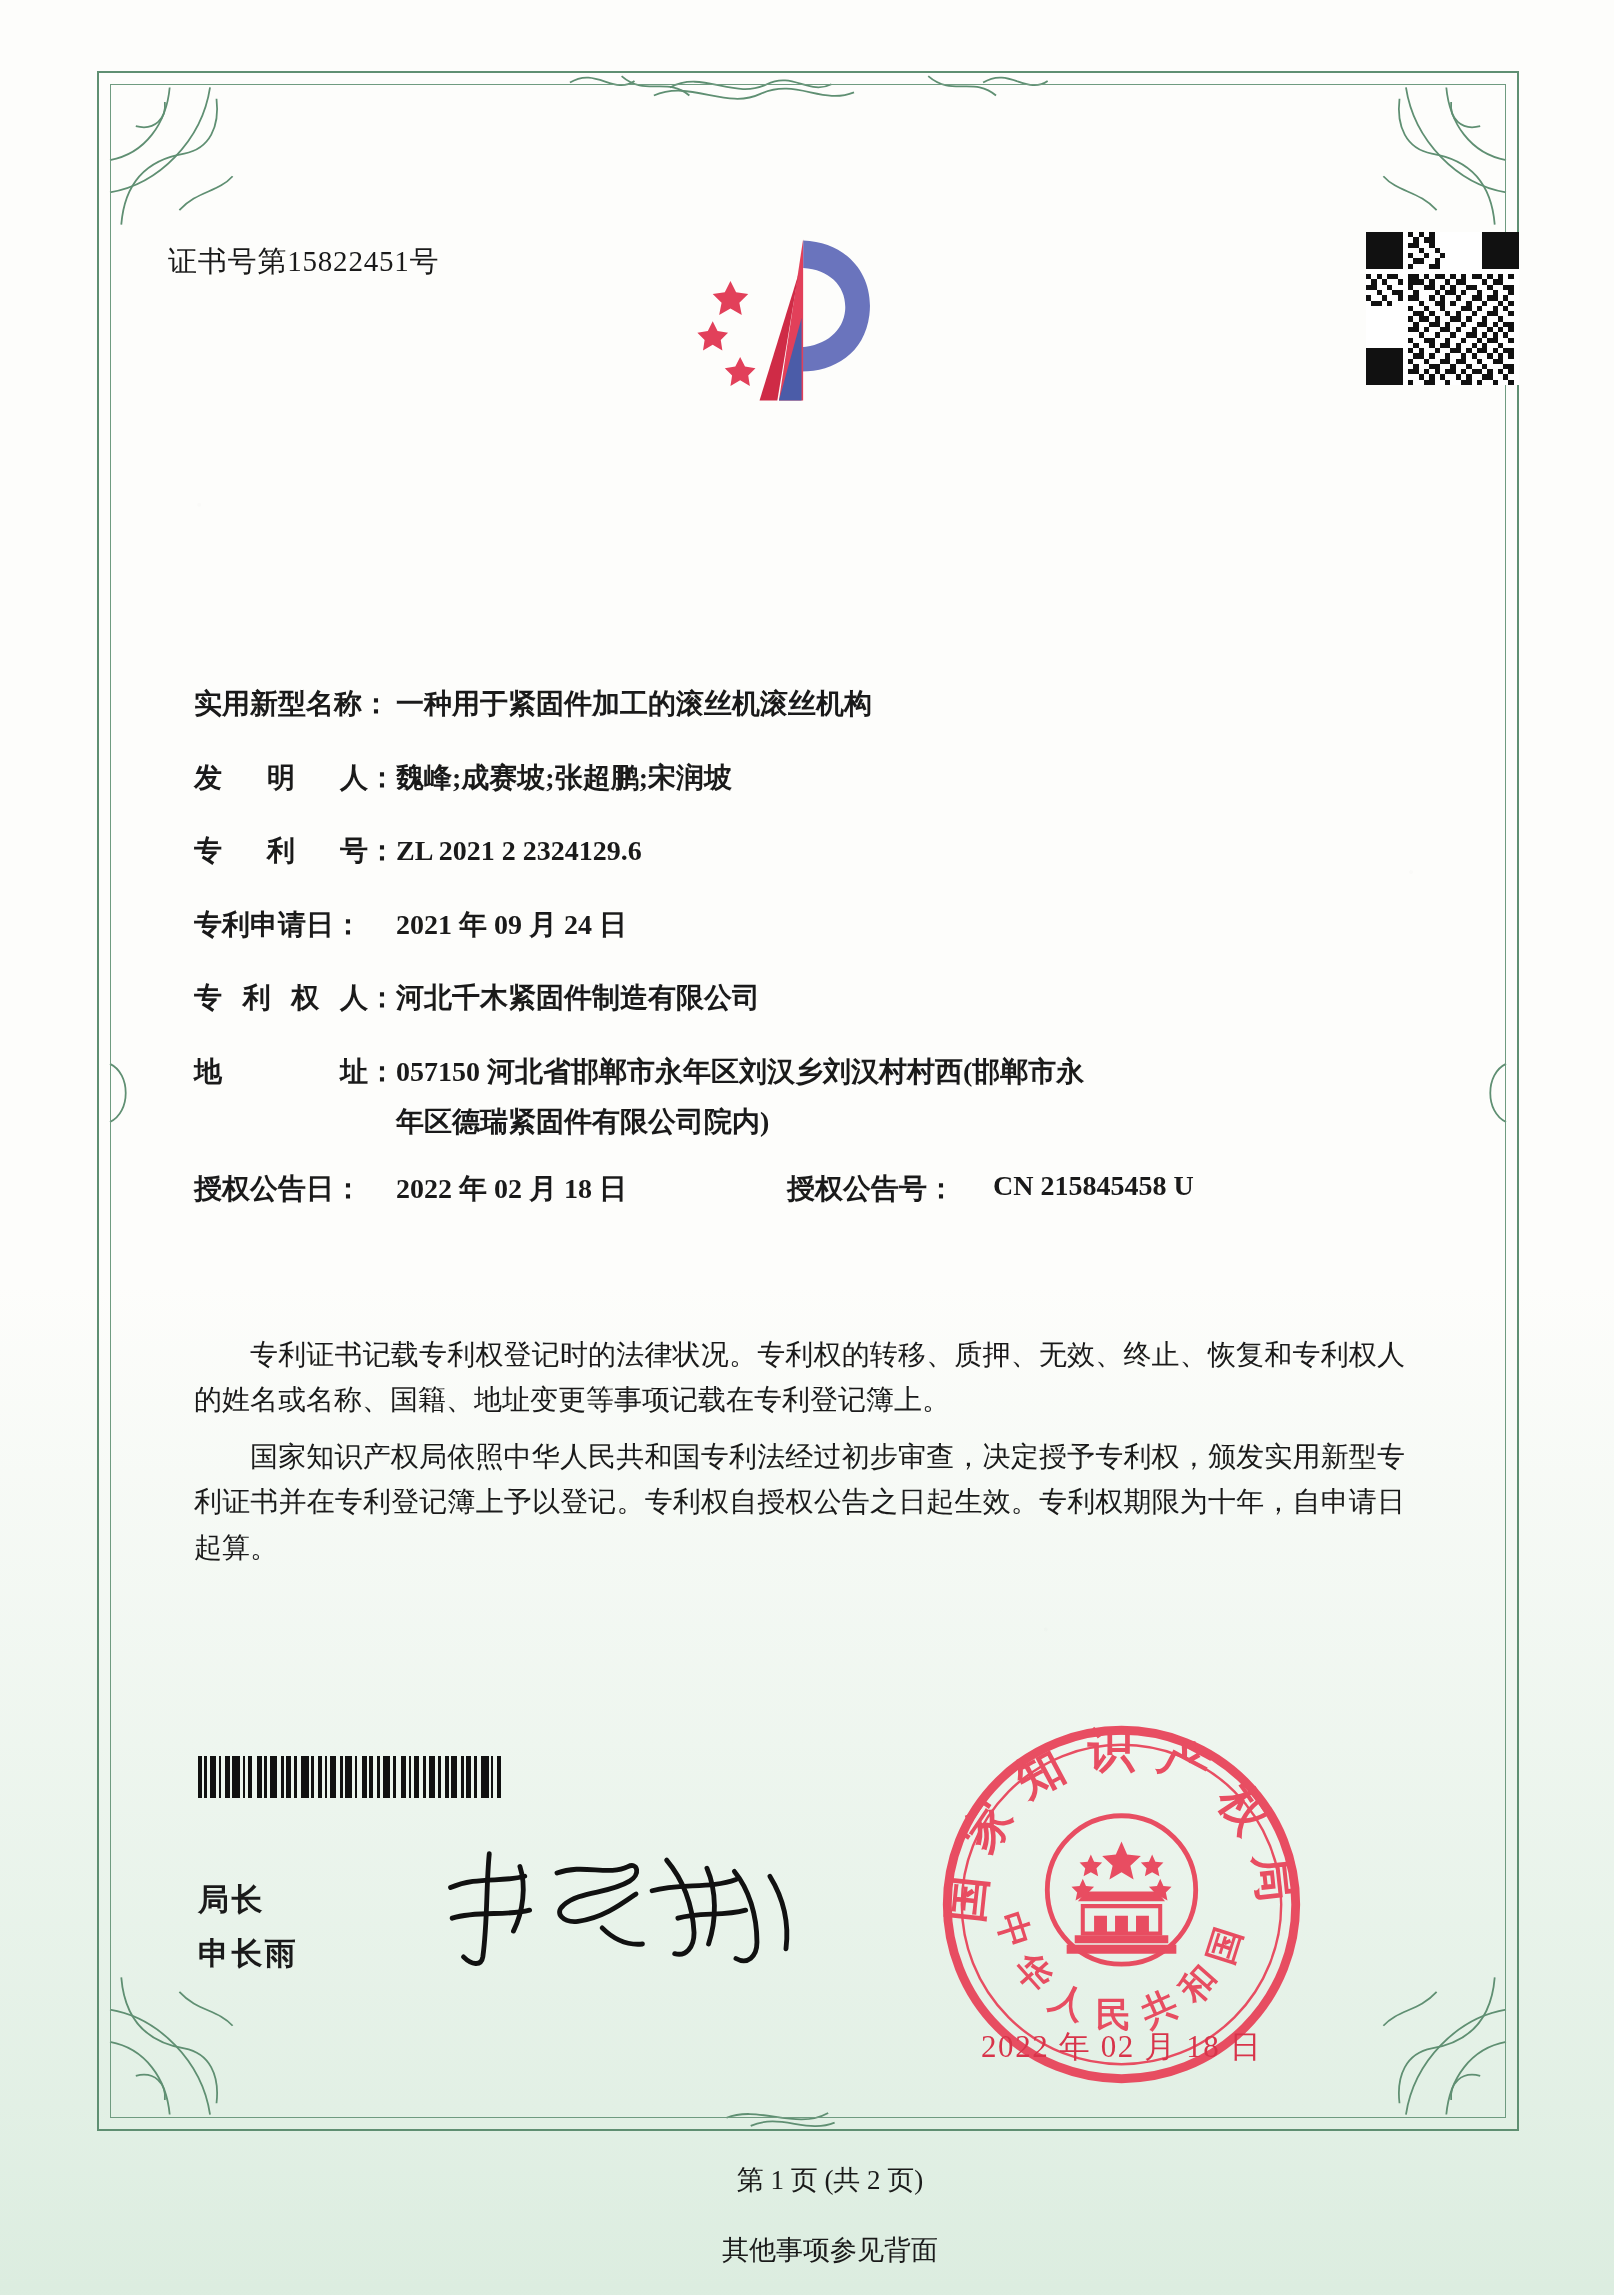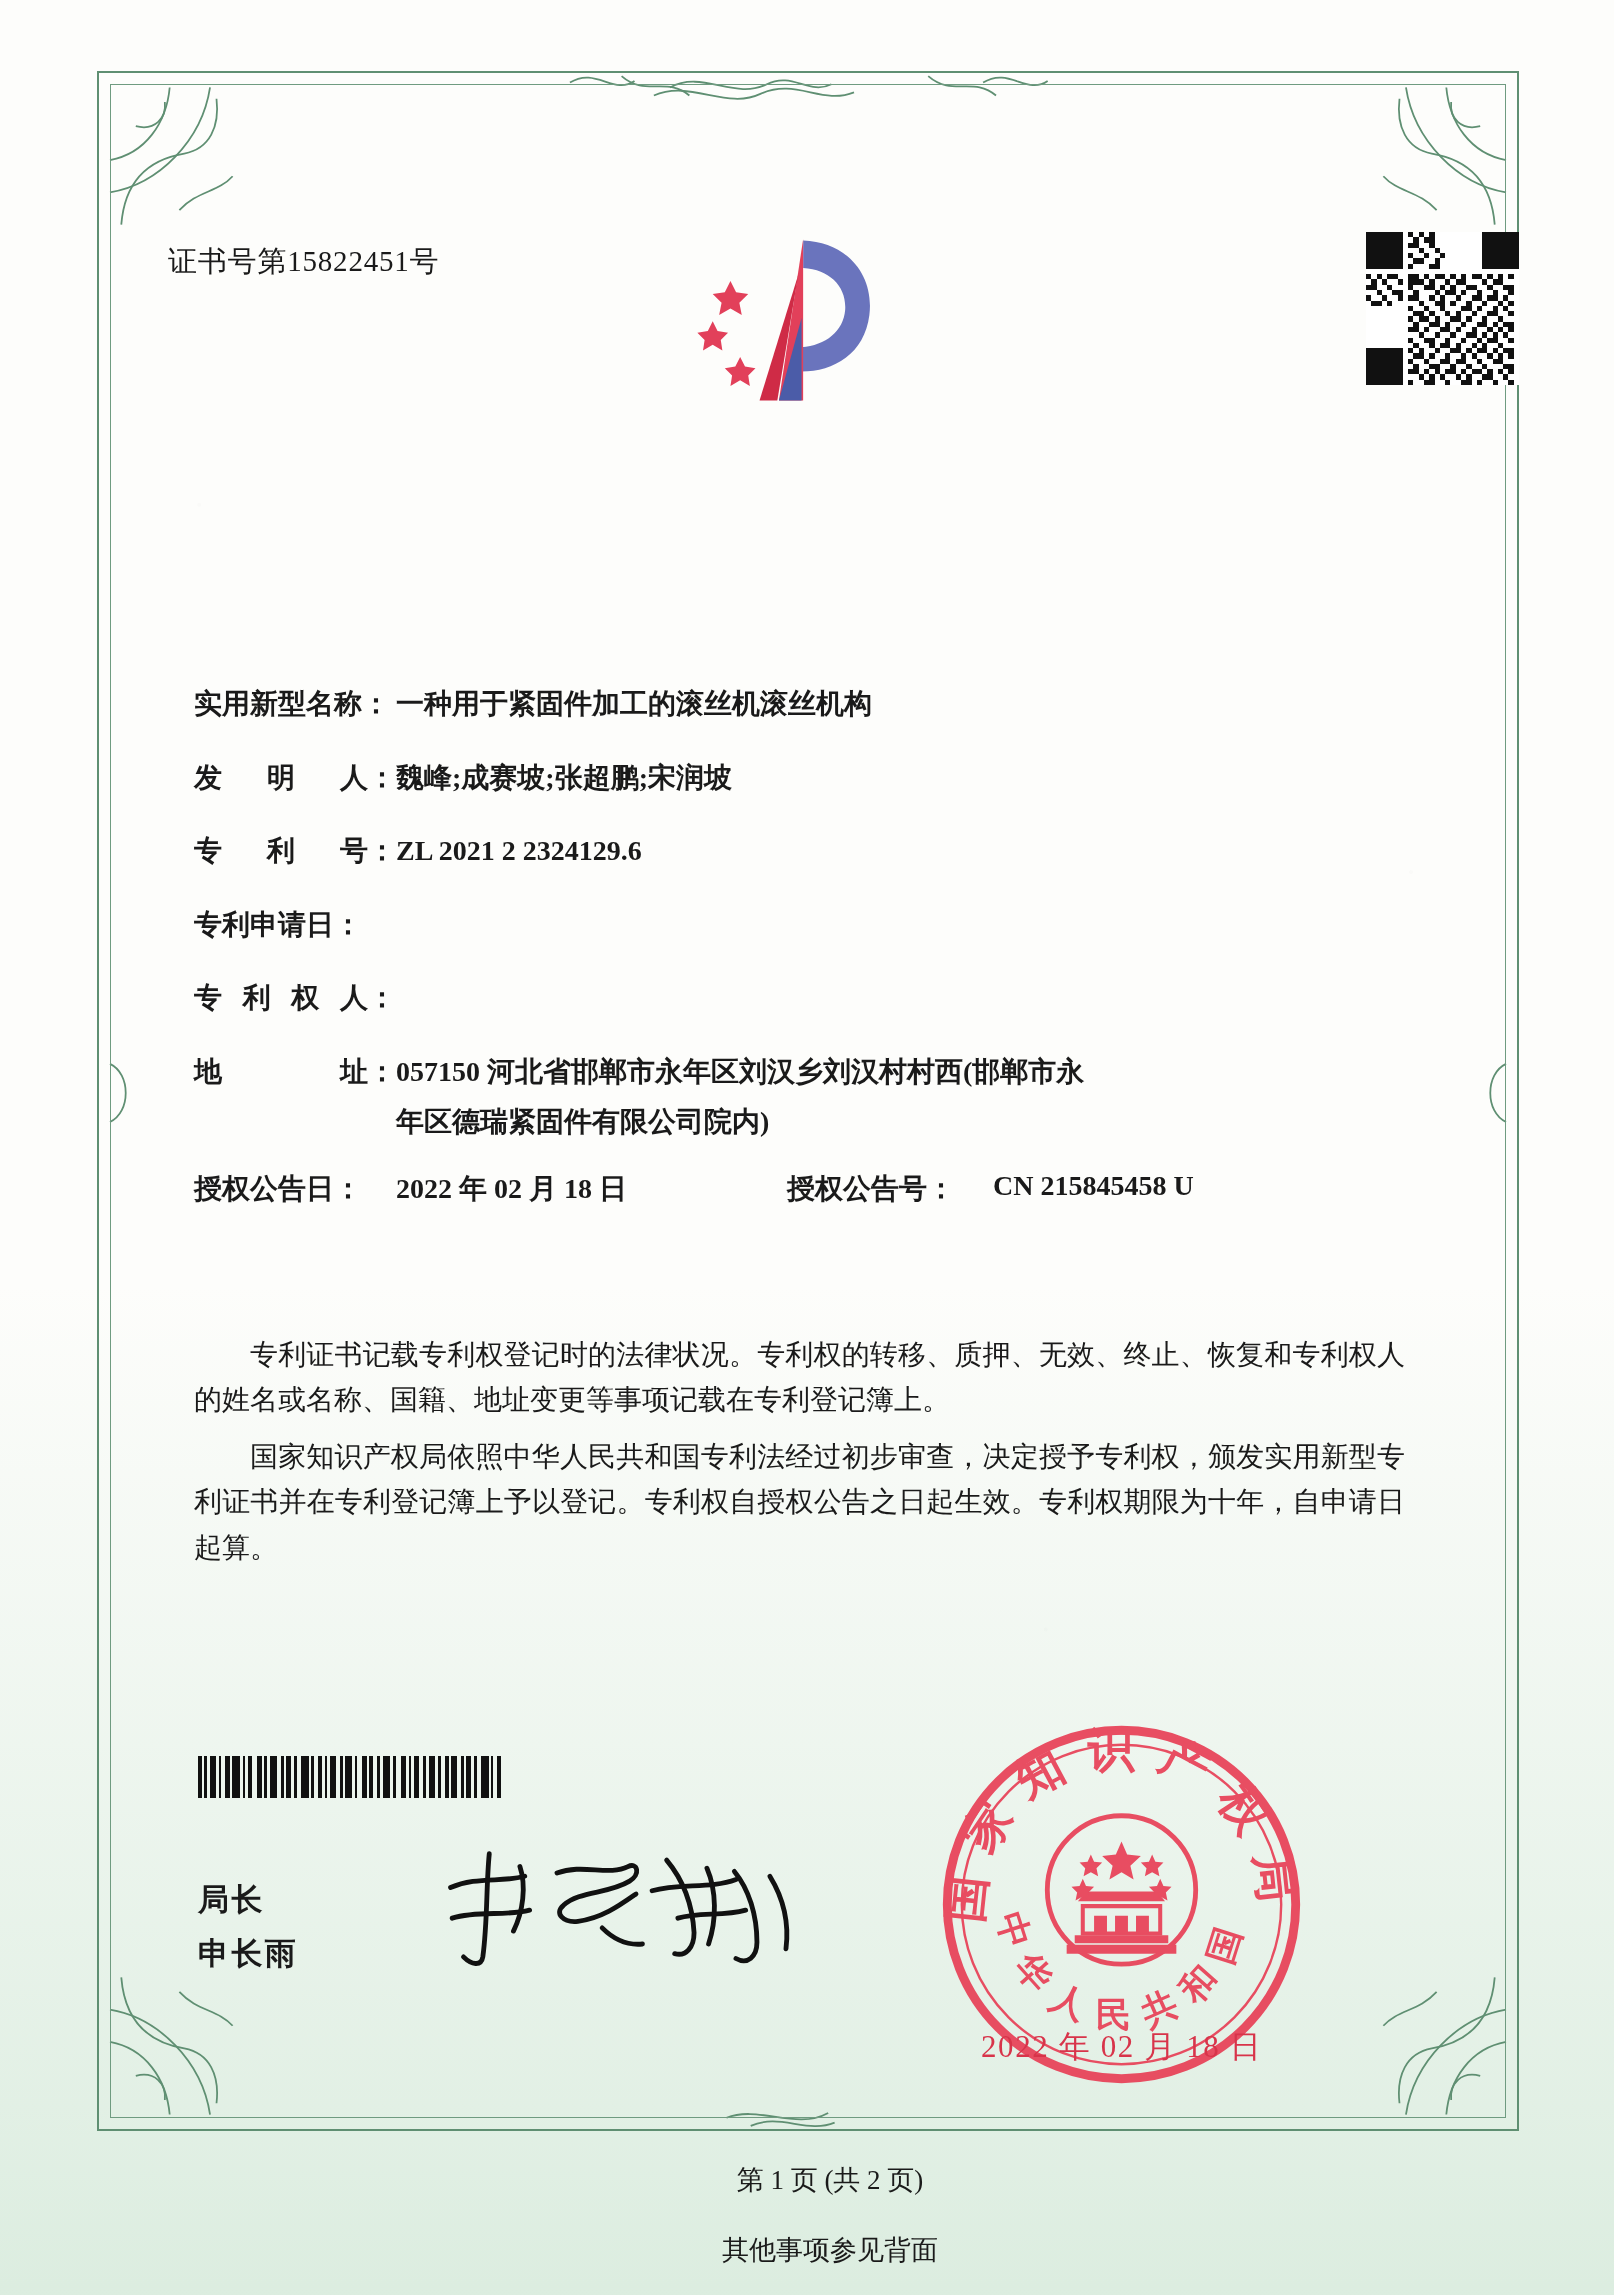--- a/index.html
+++ b/index.html
@@ -503,29 +503,31 @@
       <span class="lab">
         <span>专</span>
         <span>利</span>
         <span>号：</span>
       </span>
       <span class="val">ZL 2021 2 2324129.6</span>
     </div>
 
     <div class="row">
       <span class="lab tight">专利申请日：</span>
+      <span class="val">2021 年 09 月 24 日</span>
     </div>
 
     <div class="row">
       <span class="lab">
         <span>专</span>
         <span>利</span>
         <span>权</span>
         <span>人：</span>
       </span>
+      <span class="val">河北千木紧固件制造有限公司</span>
     </div>
 
     <div class="row">
       <span class="lab">
         <span>地</span>
         <span>址：</span>
       </span>
       <span class="val">057150 河北省邯郸市永年区刘汉乡刘汉村村西(邯郸市永</span>
     </div>
     <div class="addr-second">年区德瑞紧固件有限公司院内)</div>

